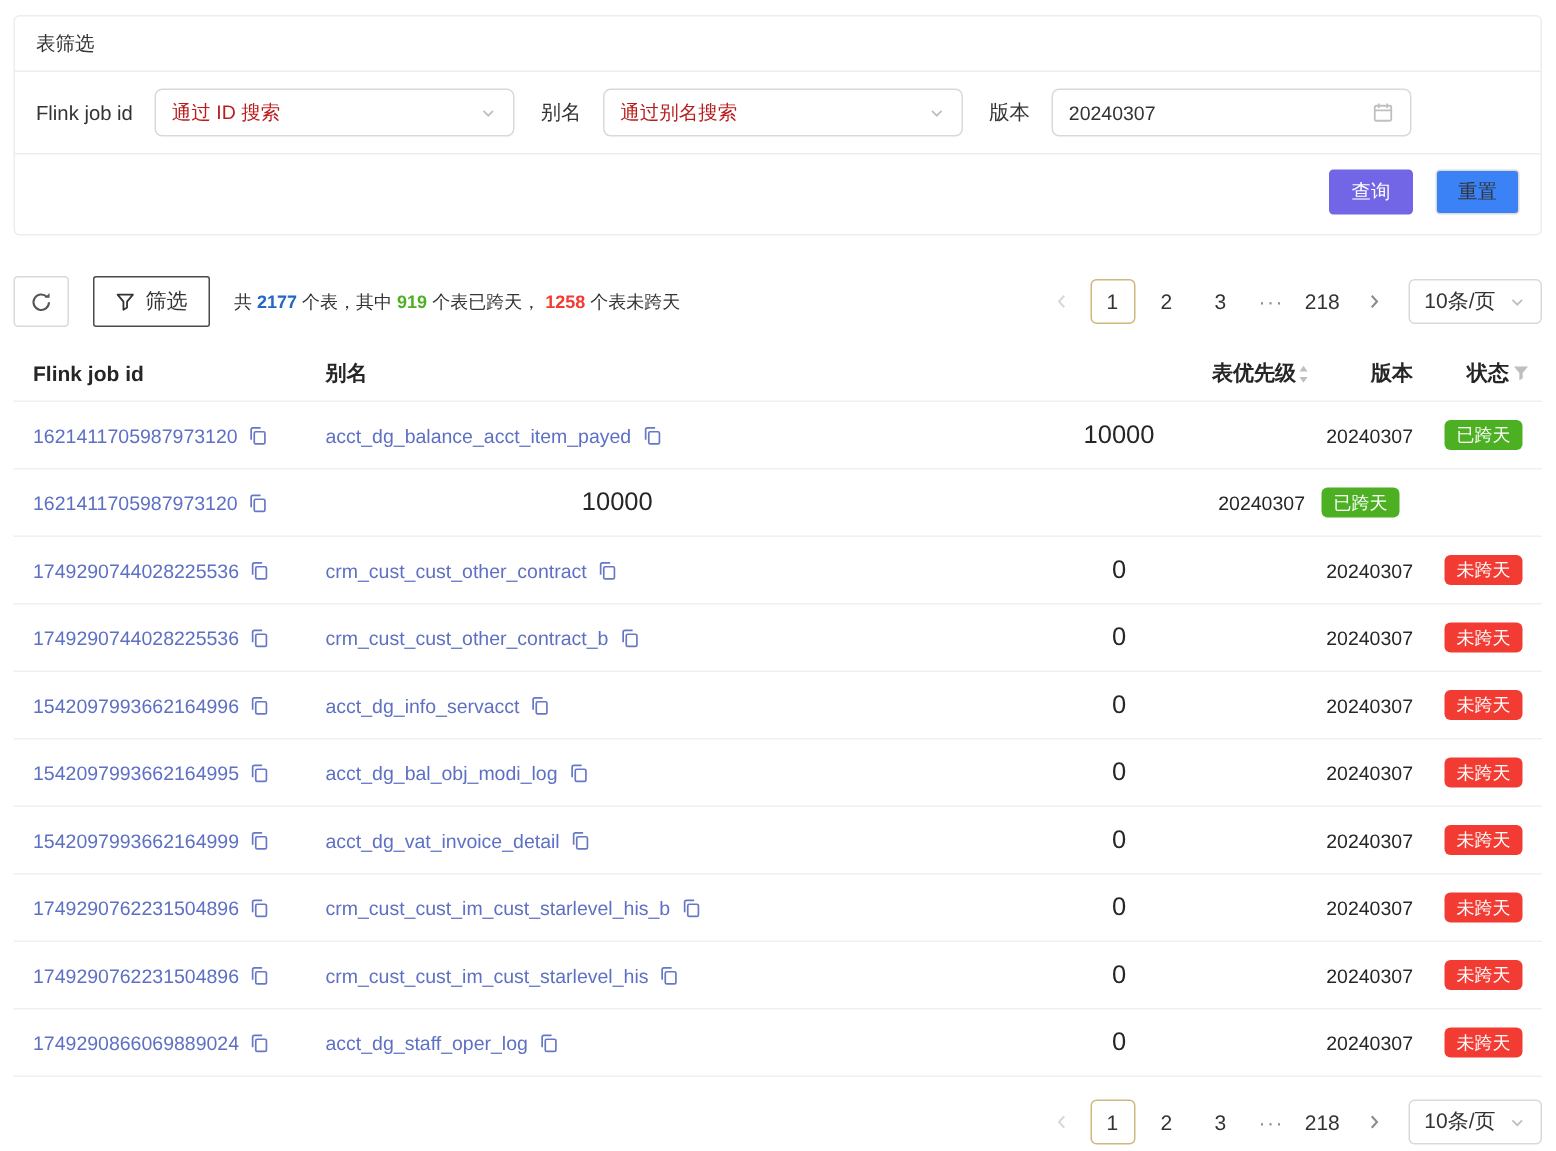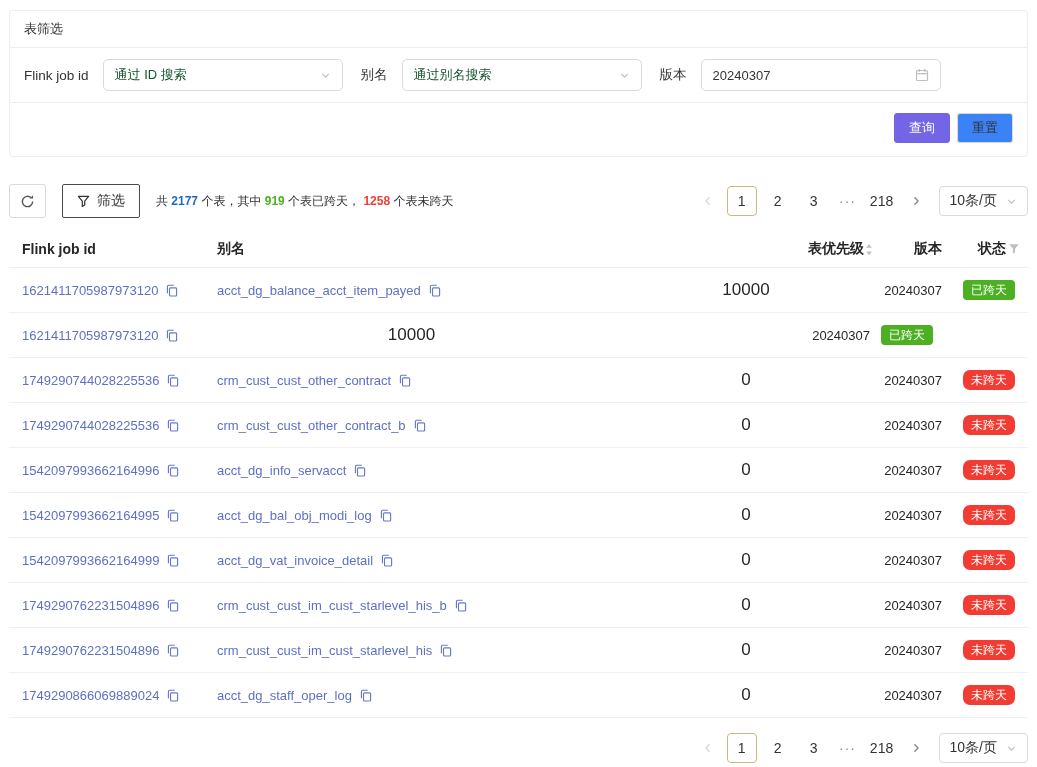--- a/index.html
+++ b/index.html
@@ -35,26 +35,26 @@
   .field { display: flex; align-items: center; }
   .field > label { margin-right: 14px; font-size: 13.5px; color: #333; white-space: nowrap; }
   .control {
     width: 240px; height: 32px;
     border: 1px solid #d9d9d9; border-radius: 5px;
     background: #fff;
     display: flex; align-items: center; justify-content: space-between;
     padding: 0 11px;
     cursor: pointer;
   }
-  .control .placeholder { color: #14532d; font-size: 13px; }
+  .control .placeholder { color: #b91c1c; font-size: 13px; }
   .control .value { color: #333; font-size: 13px; font-weight: 500; }
   .control .suffix { color: #bfbfbf; }
   .panel-actions {
     display: flex; justify-content: flex-end; align-items: flex-end;
-    gap: 7px;
+    gap: 15px;
     padding: 10px 14px 13px;
   }
   .btn {
     height: 30px; padding: 0 14px;
     font-size: 13px; font-family: inherit;
     border-radius: 3px; cursor: pointer;
     line-height: 28px;
   }
   .btn-primary { background: var(--accent); border: 1px solid var(--accent); color: #fff; }
   .btn-default { background: #3b82f6; border: 1px solid #d9d9d9; color: #333; }
@@ -135,21 +135,21 @@
   .cell-link { color: var(--link); font-size: 13px; text-decoration: none; cursor: pointer; }
   .copy-btn { color: var(--link); cursor: pointer; display: inline-flex; opacity: .95; }
   .td-priority { text-align: center; padding-right: 28px; font-size: 17px; color: #262626; }
   .td-version { text-align: right; padding-right: 4px; font-size: 13px; color: #262626; }
   .td-status { display: flex; justify-content: flex-end; padding-right: 13px; }
   .badge {
     color: #fff; font-size: 12px; line-height: 1;
     padding: 4px 8px; border-radius: 4px; white-space: nowrap;
   }
   .badge.success { background: var(--success); }
-  .badge.danger { background: var(--danger); border-radius: 7px; }
+  .badge.danger { background: var(--danger); }
 
   
   .footer {
     margin: 15px 9px 0;
     display: flex; justify-content: flex-end;
   }
 </style>
 </head>
 <body>
 

